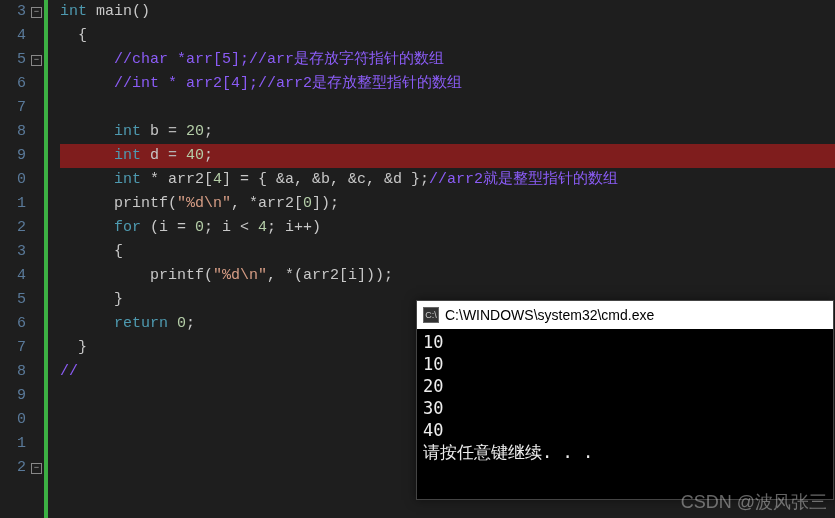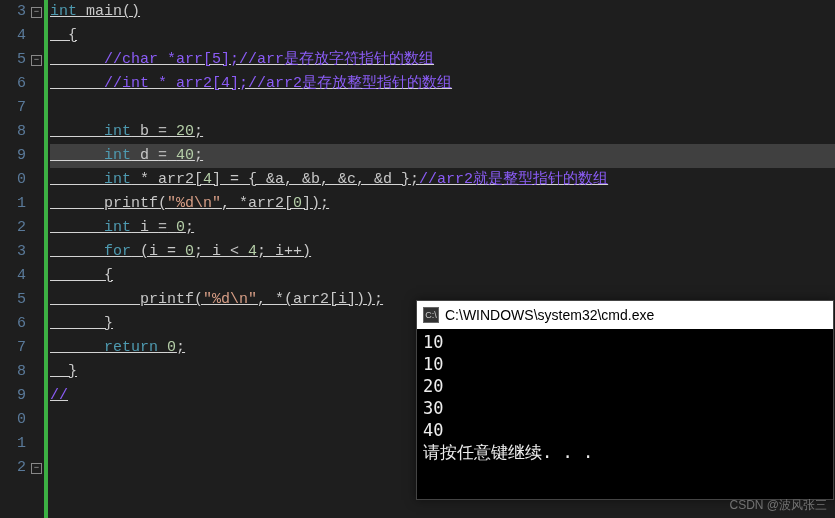--- a/index.html
+++ b/index.html
@@ -46,30 +46,29 @@
     line-height: 9px;
     text-align: center;
     cursor: pointer;
   }
   .green-bar {
     width: 4px;
     background: #3cb043;
   }
   .code {
     flex: 1;
-    padding-left: 2px;
-    text-decoration: underline;
+    padding-left: 12px;
   }
   .code-line {
     height: 24px;
     line-height: 24px;
     white-space: pre;
   }
   .hl-line {
-    background: #404040;
+    background: #7f1d1d;
   }
   .kw { color: #4e9ab0; }
   .fn { color: #c8c8c8; }
   .comment { color: #8b5cf6; }
   .num { color: #b5cea8; }
   .str { color: #d69d85; }
   .op { color: #b4b4b4; }
   .paren { color: #c8c8c8; }
   .ident { color: #c8c8c8; }
   .console-window {
@@ -112,21 +111,21 @@
     font-size: 17px;
     line-height: 22px;
   }
   .console-out { white-space: pre; }
   .watermark {
     position: absolute;
     bottom: 4px;
     right: 8px;
     color: rgba(200,200,200,0.5);
     font-family: 'Microsoft YaHei', sans-serif;
-    font-size: 12px;
+    font-size: 18px;
     pointer-events: none;
   }
 </style>
 </head>
 <body>
 
 <div class="editor">
   <div class="gutter">
     <div class="gutter-line">3</div>
     <div class="gutter-line">4</div>
@@ -158,21 +157,20 @@
   <div class="code">
     <div class="code-line"><span class="kw">int</span><span class="fn"> main</span><span class="paren">()</span></div>
     <div class="code-line">  <span class="paren">{</span></div>
     <div class="code-line">      <span class="comment">//char *arr[5];//arr是存放字符指针的数组</span></div>
     <div class="code-line">      <span class="comment">//int * arr2[4];//arr2是存放整型指针的数组</span></div>
     <div class="code-line"></div>
     <div class="code-line">      <span class="kw">int</span><span class="ident"> b </span><span class="op">=</span><span> </span><span class="num">20</span><span class="paren">;</span></div>
     <div class="code-line hl-line">      <span class="kw">int</span><span class="ident"> d </span><span class="op">=</span><span> </span><span class="num">40</span><span class="paren">;</span></div>
     <div class="code-line">      <span class="kw">int</span><span class="ident"> * arr2[</span><span class="num">4</span><span class="ident">] = { &amp;a, &amp;b, &amp;c, &amp;d };</span><span class="comment">//arr2就是整型指针的数组</span></div>
     <div class="code-line">      <span class="fn">printf</span><span class="paren">(</span><span class="str">"%d\n"</span><span class="ident">, *arr2[</span><span class="num">0</span><span class="paren">]);</span></div>
-    <div class="code-line">      <span class="kw">int</span><span class="ident"> i </span><span class="op">=</span><span> </span><span class="num">0</span><span class="paren">;</span></div>
     <div class="code-line">      <span class="kw">for</span><span class="ident"> (i = </span><span class="num">0</span><span class="ident">; i &lt; </span><span class="num">4</span><span class="ident">; i++)</span></div>
     <div class="code-line">      <span class="paren">{</span></div>
     <div class="code-line">          <span class="fn">printf</span><span class="paren">(</span><span class="str">"%d\n"</span><span class="ident">, *(arr2[i]));</span></div>
     <div class="code-line">      <span class="paren">}</span></div>
     <div class="code-line">      <span class="kw">return</span><span> </span><span class="num">0</span><span class="paren">;</span></div>
     <div class="code-line">  <span class="paren">}</span></div>
     <div class="code-line"><span class="comment">//</span></div>
   </div>
 </div>
 

